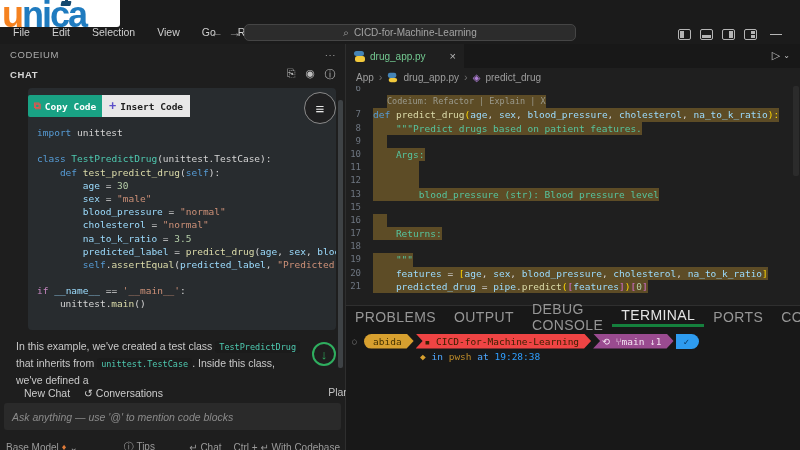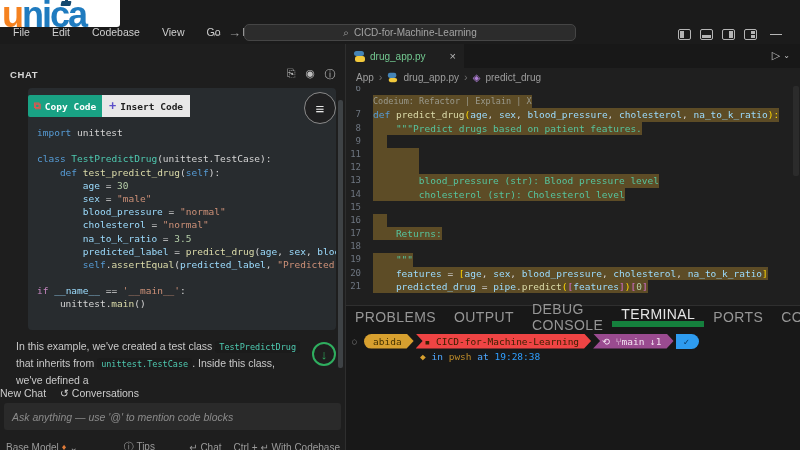--- a/index.html
+++ b/index.html
@@ -62,21 +62,21 @@
       color:#e8e8e8;font-size:15px;z-index:5}
   #chat-scrollbar{left:338px;top:56px;width:5px;height:268px;background:#3e4245;border-radius:2px}
 
   #explain{left:16px;top:294px;width:288px;font-size:10.5px;line-height:16px;color:#c9c9c9}
   .chip{font-family:"DejaVu Sans Mono",monospace;font-size:8.5px;color:#4ec9b0;background:#1b1b1b;
       padding:1px 4px;border-radius:3px}
   #scroll-down{left:312px;top:298px;width:24px;height:24px;border:2px solid #2fae5f;border-radius:50%;
       display:flex;align-items:center;justify-content:center;color:#2fae5f;font-size:13px;font-weight:bold}
 
   #chat-footer{left:0px;top:341px;width:414px;height:16px;display:flex;align-items:center;gap:14px;
-      padding:0 0;font-size:10.5px;color:#cccccc}
+      padding:0 24px;font-size:10.5px;color:#cccccc}
   #chat-footer .right{margin-left:auto;color:#c3c3c3}
   #chat-input{left:4px;top:359px;width:337px;height:27px;background:#2a2a2a;border-radius:3px;
       display:flex;align-items:center;padding:0 8px}
   #chat-input span{font-style:italic;color:#8b8b8b;font-size:10.5px}
   #chat-bottom{left:0;top:396px;width:346px;display:flex;align-items:center;gap:0;
       padding:0 6px;font-size:10px;color:#9b9b9b}
   #chat-bottom .gem{color:#e07b39;font-size:9px;margin:0 3px}
   #chat-bottom .tips{margin-left:46px}
   #chat-bottom .enter-hints{margin-left:auto;display:flex;gap:12px}
 
@@ -97,31 +97,31 @@
   .sym-method{color:#b180d7;font-size:10px}
 
   #code-area{left:0;top:42px;width:454px;height:219px;overflow:hidden}
   #code-lines{margin-top:-4px}
   .code-row{height:13.2px;line-height:13.2px;white-space:pre;font-family:"DejaVu Sans Mono",monospace;
       font-size:9.5px;display:flex}
   .ln{width:27px;padding-right:12px;text-align:right;color:#6e7681;flex:0 0 auto;font-size:9px}
   .line-text{display:inline-block}
   .sel{background:rgba(156,122,46,.5)}
   .sel-empty{width:14px}
-  .lens{font-size:8.5px;color:#9a9a8d;line-height:13.2px}
+  .lens{font-size:8.5px;color:#9a9a8d;margin-left:14px;line-height:13.2px}
   .tk-pl{color:#d4d4d4}.tk-kw{color:#569cd6}.tk-ct{color:#c586c0}.tk-fn{color:#dcdcaa}
   .tk-st{color:#ce9178}.tk-nm{color:#b5cea8}.tk-vr{color:#9cdcfe}.tk-dc{color:#56c49e}
   .tk-cl{color:#4ec9b0}.tk-b1{color:#ffd700}.tk-b2{color:#da70d6}
   #editor-scrollbar{right:1px;top:42px;width:6px;height:90px;background:#333;border-radius:2px;opacity:.6}
 
   
   #panel{left:346px;top:305px;width:454px;height:145px;background:#181818;border-top:1px solid #2f2f2f}
   #panel-tabs{left:0;top:0;width:454px;height:21px;display:flex;align-items:center}
   .ptab{font-size:14px;letter-spacing:.4px;color:#969696;padding:0 9px;height:21px;display:flex;align-items:center}
-  .ptab.active{color:#e4e4e4;border-bottom:6px solid #15803d}
+  .ptab.active{color:#e4e4e4;border-bottom:3px solid #15803d}
   #panel-actions{margin-left:auto;display:flex;align-items:center;gap:9px;padding-right:6px;color:#c4c4c4}
   .shell-box{width:13px;height:10px;border:1px solid #a8a8a8;border-radius:2px;font-size:6px;line-height:8px;
       text-align:left;padding-left:2px;color:#a8a8a8}
   #panel-actions .lbl{font-size:9.5px;color:#cfcfcf;margin-left:-4px}
   #panel-actions .ico{font-size:11px}
   #panel-actions svg{display:block}
 
   #term{left:6px;top:27px;width:446px;font-family:"DejaVu Sans Mono",monospace;font-size:9.5px}
   #prompt-row{display:flex;align-items:center;height:16px}
   .term-dot{color:#7a7a7a;font-size:8px;width:12px}
@@ -138,21 +138,21 @@
 </style>
 </head>
 <body>
 
 <div id="app">
 
   <div id="titlebar" class="abs">
     <div id="menubar" class="abs">
       <span class="menu-item">File</span>
       <span class="menu-item">Edit</span>
-      <span class="menu-item">Codebase</span>
+      <span class="menu-item">Selection</span>
       <span class="menu-item">View</span>
       <span class="menu-item">Go</span>
       <span class="menu-item">Run</span>
       <span class="menu-item">···</span>
     </div>
     <span class="abs nav-arrow" style="left:210px">←</span>
     <span class="abs nav-arrow" style="left:228px">→</span>
     <div id="cmd-center" class="abs">
       <span>⌕</span>
       <span>CICD-for-Machine-Learning</span>
@@ -178,20 +178,24 @@
   <div id="brand" class="abs">
     <div id="brand-bg" class="abs"></div>
     <div id="brand-text" class="abs"><span class="u">u</span><span class="rest">nica</span></div>
     <div id="grad-cap" class="abs">
         <span class="cap"></span>
         <span class="btn"></span>
       </div>
   </div>
 
   <div id="sidebar" class="abs">
+    <div id="cod-header" class="abs">
+      <span>CODEIUM</span>
+      <span>···</span>
+    </div>
     <div id="chat-header" class="abs">
       <span>CHAT</span>
       <span class="hicons">
         <span>⎘</span>
         <span>◉</span>
         <span>ⓘ</span>
       </span>
     </div>
 
     <div id="code-card" class="abs">
@@ -266,24 +270,24 @@
       <span class="sym-method">◈</span>
       <span>predict_drug</span>
     </div>
     <div id="code-area" class="abs">
       <div id="code-lines">
           <div class="code-row"><span class="ln">6</span><span class="line-text"></span></div>
           <div class="code-row"><span class="ln"></span><span class="lens sel">Codeium: Refactor | Explain | X</span></div>
           <div class="code-row"><span class="ln">7</span><span class="line-text sel"><span class="tk-kw">def</span><span class="tk-pl"> </span><span class="tk-fn">predict_drug</span><span class="tk-b1">(</span><span class="tk-vr">age</span><span class="tk-pl">, </span><span class="tk-vr">sex</span><span class="tk-pl">, </span><span class="tk-vr">blood_pressure</span><span class="tk-pl">, </span><span class="tk-vr">cholesterol</span><span class="tk-pl">, </span><span class="tk-vr">na_to_k_ratio</span><span class="tk-b1">):</span></span></div>
           <div class="code-row"><span class="ln">8</span><span class="line-text sel"><span class="tk-pl">    </span><span class="tk-dc">"""Predict drugs based on patient features.</span></span></div>
           <div class="code-row"><span class="ln">9</span><span class="line-text sel sel-empty"></span></div>
+          <div class="code-row"><span class="ln">10</span><span class="line-text sel"><span class="tk-pl">    </span><span class="tk-dc">Args:</span></span></div>
           <div class="code-row"><span class="ln">11</span><span class="line-text sel"><span class="tk-pl">        </span></span></div>
           <div class="code-row"><span class="ln">12</span><span class="line-text sel"><span class="tk-pl">        </span></span></div>
           <div class="code-row"><span class="ln">13</span><span class="line-text sel"><span class="tk-pl">        </span><span class="tk-dc">blood_pressure (str): Blood pressure level</span></span></div>
-          <div class="code-row"><span class="ln">14</span><span class="line-text sel"><span class="tk-pl">        </span><span class="tk-dc">cholesterol (str): Cholesterol level</span></span></div>
           <div class="code-row"><span class="ln">15</span></div>
           <div class="code-row"><span class="ln">16</span><span class="line-text sel sel-empty"></span></div>
           <div class="code-row"><span class="ln">17</span><span class="line-text sel"><span class="tk-pl">    </span><span class="tk-dc">Returns:</span></span></div>
           <div class="code-row"><span class="ln">18</span></div>
           <div class="code-row"><span class="ln">19</span><span class="line-text sel"><span class="tk-pl">    </span><span class="tk-dc">"""</span></span></div>
           <div class="code-row"><span class="ln">20</span><span class="line-text sel"><span class="tk-pl">    </span><span class="tk-vr">features</span><span class="tk-pl"> = </span><span class="tk-b1">[</span><span class="tk-vr">age</span><span class="tk-pl">, </span><span class="tk-vr">sex</span><span class="tk-pl">, </span><span class="tk-vr">blood_pressure</span><span class="tk-pl">, </span><span class="tk-vr">cholesterol</span><span class="tk-pl">, </span><span class="tk-vr">na_to_k_ratio</span><span class="tk-b1">]</span></span></div>
           <div class="code-row"><span class="ln">21</span><span class="line-text sel"><span class="tk-pl">    </span><span class="tk-vr">predicted_drug</span><span class="tk-pl"> = </span><span class="tk-vr">pipe</span><span class="tk-pl">.</span><span class="tk-fn">predict</span><span class="tk-b1">(</span><span class="tk-b2">[</span><span class="tk-vr">features</span><span class="tk-b2">]</span><span class="tk-b1">)</span><span class="tk-b2">[</span><span class="tk-nm">0</span><span class="tk-b2">]</span></span></div>
         </div>
     </div>
     <div id="editor-scrollbar" class="abs"></div>

